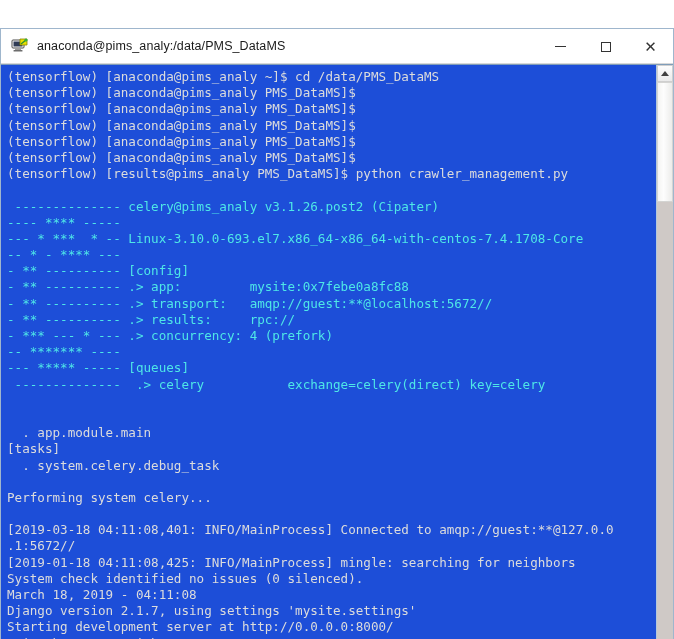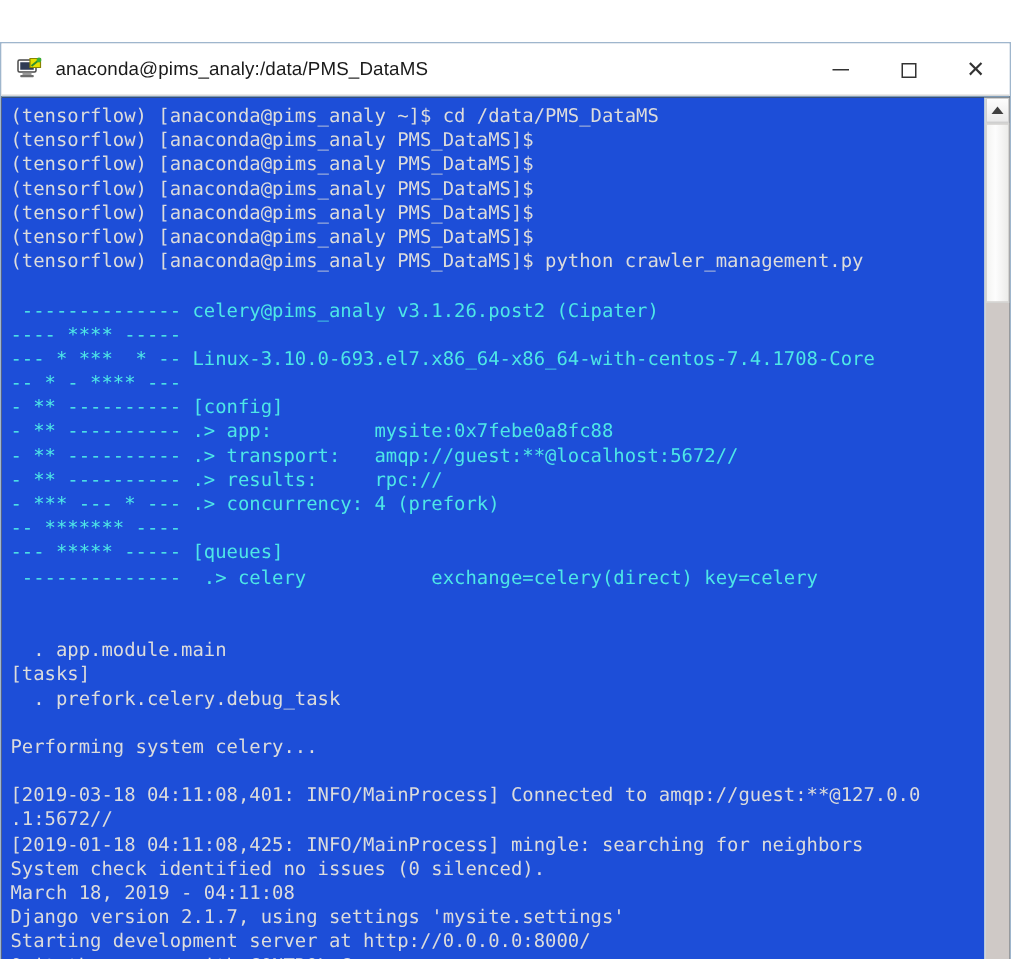--- a/index.html
+++ b/index.html
@@ -199,39 +199,39 @@
   </div>
 
   <div class="term-wrap">
     <div class="term" id="terminal-output">
         <div class="line c-white">(tensorflow) [anaconda@pims_analy ~]$ cd /data/PMS_DataMS</div>
         <div class="line c-white">(tensorflow) [anaconda@pims_analy PMS_DataMS]$</div>
         <div class="line c-white">(tensorflow) [anaconda@pims_analy PMS_DataMS]$</div>
         <div class="line c-white">(tensorflow) [anaconda@pims_analy PMS_DataMS]$</div>
         <div class="line c-white">(tensorflow) [anaconda@pims_analy PMS_DataMS]$</div>
         <div class="line c-white">(tensorflow) [anaconda@pims_analy PMS_DataMS]$</div>
-        <div class="line c-white">(tensorflow) [anaconda@pims_analy PMS_DataMS]$ python crawler_management.py</div>
+        <div class="line c-white">(tensorflow) [results@pims_analy PMS_DataMS]$ python crawler_management.py</div>
         <div class="line c-white">&nbsp;</div>
         <div class="line c-cyan"> -------------- celery@pims_analy v3.1.26.post2 (Cipater)</div>
         <div class="line c-cyan">---- **** -----</div>
         <div class="line c-cyan">--- * ***  * -- Linux-3.10.0-693.el7.x86_64-x86_64-with-centos-7.4.1708-Core</div>
         <div class="line c-cyan">-- * - **** ---</div>
         <div class="line c-cyan">- ** ---------- [config]</div>
         <div class="line c-cyan">- ** ---------- .&gt; app:         mysite:0x7febe0a8fc88</div>
         <div class="line c-cyan">- ** ---------- .&gt; transport:   amqp://guest:**@localhost:5672//</div>
         <div class="line c-cyan">- ** ---------- .&gt; results:     rpc://</div>
         <div class="line c-cyan">- *** --- * --- .&gt; concurrency: 4 (prefork)</div>
         <div class="line c-cyan">-- ******* ----</div>
         <div class="line c-cyan">--- ***** ----- [queues]</div>
         <div class="line c-cyan"> --------------  .&gt; celery           exchange=celery(direct) key=celery</div>
         <div class="line c-white">&nbsp;</div>
         <div class="line c-white">&nbsp;</div>
         <div class="line c-white">  . app.module.main</div>
         <div class="line c-white">[tasks]</div>
-        <div class="line c-white">  . prefork.celery.debug_task</div>
+        <div class="line c-white">  . system.celery.debug_task</div>
         <div class="line c-white">&nbsp;</div>
         <div class="line c-white">Performing system celery...</div>
         <div class="line c-white">&nbsp;</div>
         <div class="line c-white">[2019-03-18 04:11:08,401: INFO/MainProcess] Connected to amqp://guest:**@127.0.0</div>
         <div class="line c-white">.1:5672//</div>
         <div class="line c-white">[2019-01-18 04:11:08,425: INFO/MainProcess] mingle: searching for neighbors</div>
         <div class="line c-white">System check identified no issues (0 silenced).</div>
         <div class="line c-white">March 18, 2019 - 04:11:08</div>
         <div class="line c-white">Django version 2.1.7, using settings 'mysite.settings'</div>
         <div class="line c-white">Starting development server at http://0.0.0.0:8000/</div>

